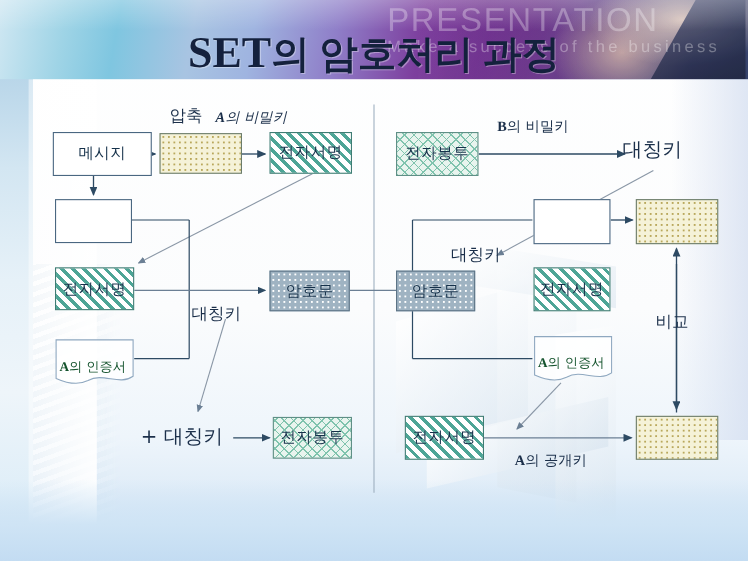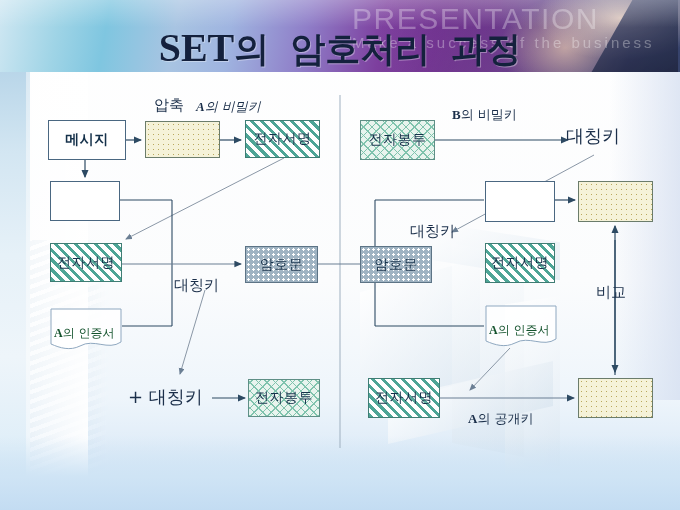--- a/index.html
+++ b/index.html
@@ -111,21 +111,21 @@
     text-align: center;
     font-family: "Liberation Serif", "DejaVu Serif", serif;
     font-weight: bold;
     font-size: 40px;
     color: #14213d;
     letter-spacing: 0px;
     text-shadow: 1px 1px 0 rgba(255,255,255,.35);
     z-index: 9;
     white-space: nowrap;
   }
-  .title .kr { font-family: Liberation Mono, monospace; font-weight: bold; font-size: 35px; }
+  .title .kr { font-family: Liberation Serif, serif; font-weight: bold; font-size: 35px; }
 
   
   .diagram { position: absolute; inset: 0; }
   svg.lines { position: absolute; left: 0; top: 0; width: 680px; height: 510px; overflow: visible; }
 
   .node {
     position: absolute;
     display: flex; align-items: center; justify-content: center;
     font-family: "DejaVu Sans", sans-serif;
     font-size: 14px;
@@ -260,21 +260,21 @@
 
       <line x1="615" y1="375" x2="615" y2="226" stroke="#2d4a63" stroke-width="1.2" marker-end="url(#ah)"></line>
 
       <line x1="615" y1="240" x2="615" y2="372" stroke="#2d4a63" stroke-width="1.2" marker-end="url(#ah)"></line>
 
       <line x1="440" y1="398" x2="574" y2="398" stroke="#6b7f94" stroke-width="1.2" marker-end="url(#ah)"></line>
 
       <line x1="510" y1="348" x2="470" y2="390" stroke="#8a97a6" stroke-width="1" marker-end="url(#ahl)"></line>
     </svg>
 
-    <div class="node n-plain" style="left:48px;  top:120px; width:78px; height:40px;font-weight:bold;">
+    <div class="node n-plain" style="left:48px;  top:120px; width:90px; height:40px;">
       <span class="node-text">메시지</span>
     </div>
 
     <div class="node n-dots" style="left:145px; top:121px; width:75px; height:37px;">
       <span class="node-text"></span>
     </div>
 
     <div class="node n-hatch" style="left:245px; top:120px; width:75px; height:38px;">
       <span class="node-text">전자서명</span>
     </div>

